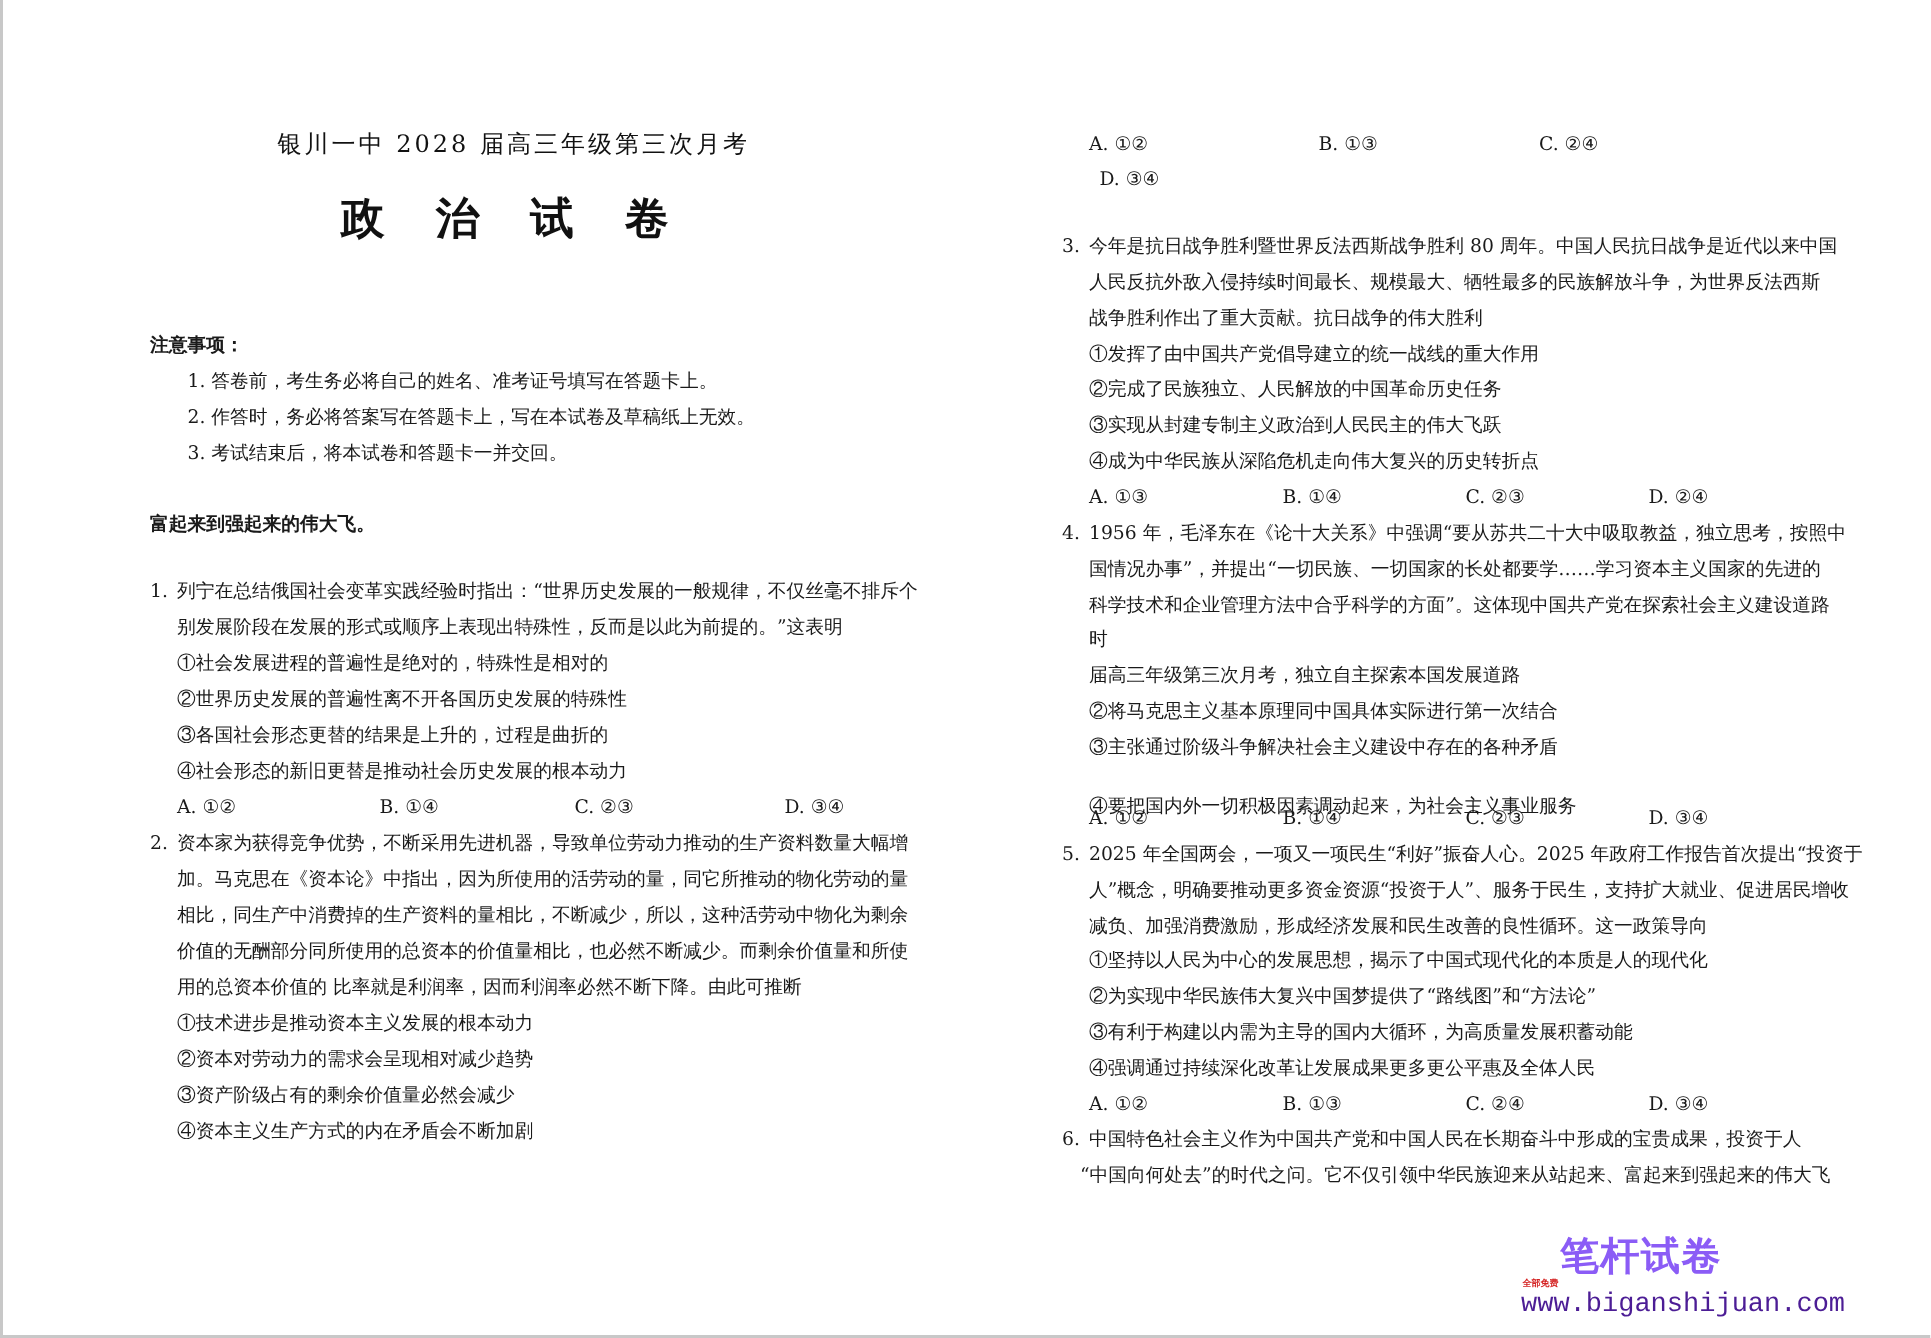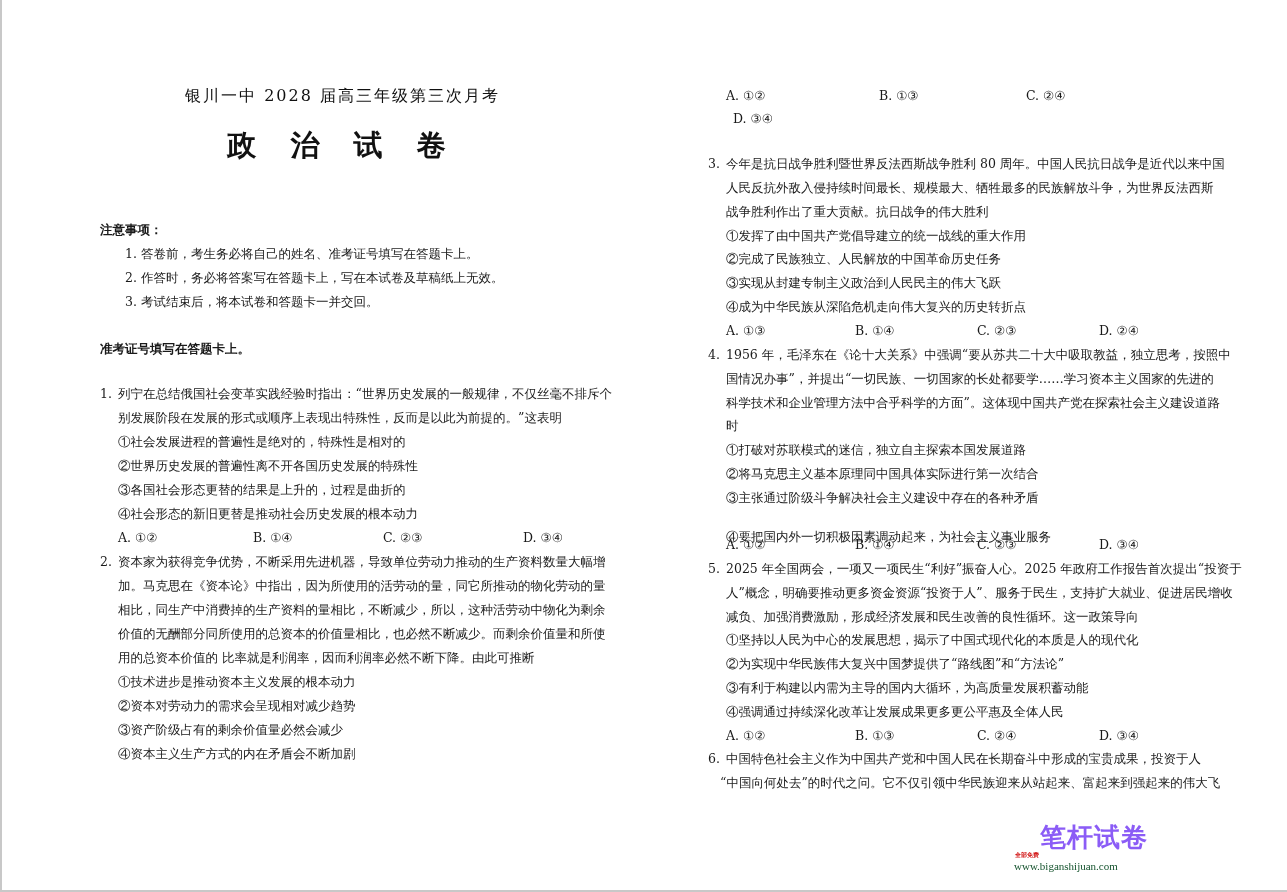--- a/index.html
+++ b/index.html
@@ -49,39 +49,39 @@
     position: absolute; left: 30px; top: 0px;
     font-family: Liberation Serif, serif;
     font-size: 26px; font-weight: bold; color: #8b5cf6; letter-spacing: 1px;
   }
   .wm-free {
     position: absolute; left: 5px; top: 31px; font-size: 6px; color: #d42020;
     font-family: "DejaVu Sans", "Liberation Sans", sans-serif; font-weight: bold;
   }
   .wm-url {
     position: absolute; left: 4px; top: 40px;
-    font-family: Liberation Serif, serif;
-    font-size: 11px; color: #14532d;
+    font-family: Liberation Mono, monospace;
+    font-size: 18px; color: #4c1d95;
   }
 </style>
 </head>
 <body>
 
 <div class="page-frame"></div>
 
 <div class="exam-header">银川一中 2028 届高三年级第三次月考</div>
 <div class="exam-title">政 治 试 卷</div>
 
 <div class="notice-heading">注意事项：</div>
 <div class="notice-item" style="top:246px">1. 答卷前，考生务必将自己的姓名、准考证号填写在答题卡上。</div>
 <div class="notice-item" style="top:270px">2. 作答时，务必将答案写在答题卡上，写在本试卷及草稿纸上无效。</div>
 <div class="notice-item" style="top:294px">3. 考试结束后，将本试卷和答题卡一并交回。</div>
 
 <div class="section-heading">
-  <div>准考证号填写在答题卡上。</div>
+  <div>富起来到强起来的伟大飞。</div>
 </div>
 
 <div class="line" style="left:100px;top:385px">
   <span class="q-num">1.</span><span>列宁在总结俄国社会变革实践经验时指出：“世界历史发展的一般规律，不仅丝毫不排斥个</span>
 </div>
 <div class="line" style="left:118px;top:409px">别发展阶段在发展的形式或顺序上表现出特殊性，反而是以此为前提的。”这表明</div>
 <div class="line" style="left:118px;top:433px">①社会发展进程的普遍性是绝对的，特殊性是相对的</div>
 <div class="line" style="left:118px;top:457px">②世界历史发展的普遍性离不开各国历史发展的特殊性</div>
 <div class="line" style="left:118px;top:481px">③各国社会形态更替的结果是上升的，过程是曲折的</div>
 <div class="line" style="left:118px;top:505px">④社会形态的新旧更替是推动社会历史发展的根本动力</div>
@@ -126,21 +126,21 @@
   <span class="opt" style="left:251px">C. ②③</span>
   <span class="opt" style="left:373px">D. ②④</span>
 </div>
 
 <div class="line" style="left:708px;top:346px">
   <span class="q-num">4.</span><span>1956 年，毛泽东在《论十大关系》中强调“要从苏共二十大中吸取教益，独立思考，按照中</span>
 </div>
 <div class="line" style="left:726px;top:370px">国情况办事”，并提出“一切民族、一切国家的长处都要学……学习资本主义国家的先进的</div>
 <div class="line" style="left:726px;top:394px">科学技术和企业管理方法中合乎科学的方面”。这体现中国共产党在探索社会主义建设道路</div>
 <div class="line" style="left:726px;top:417px">时</div>
-<div class="line" style="left:726px;top:441px">①打破对苏联模式的迷信，独立自主探索本国发展道路</div>
+<div class="line" style="left:726px;top:441px">届高三年级第三次月考，独立自主探索本国发展道路</div>
 <div class="line" style="left:726px;top:465px">②将马克思主义基本原理同中国具体实际进行第一次结合</div>
 <div class="line" style="left:726px;top:489px">③主张通过阶级斗争解决社会主义建设中存在的各种矛盾</div>
 <div class="line" style="left:726px;top:528px">④要把国内外一切积极因素调动起来，为社会主义事业服务</div>
 <div class="opt-row" style="left:726px;top:536px;width:470px">
   <span class="opt" style="left:0px">A. ①②</span>
   <span class="opt" style="left:129px">B. ①④</span>
   <span class="opt" style="left:251px">C. ②③</span>
   <span class="opt" style="left:373px">D. ③④</span>
 </div>
 

